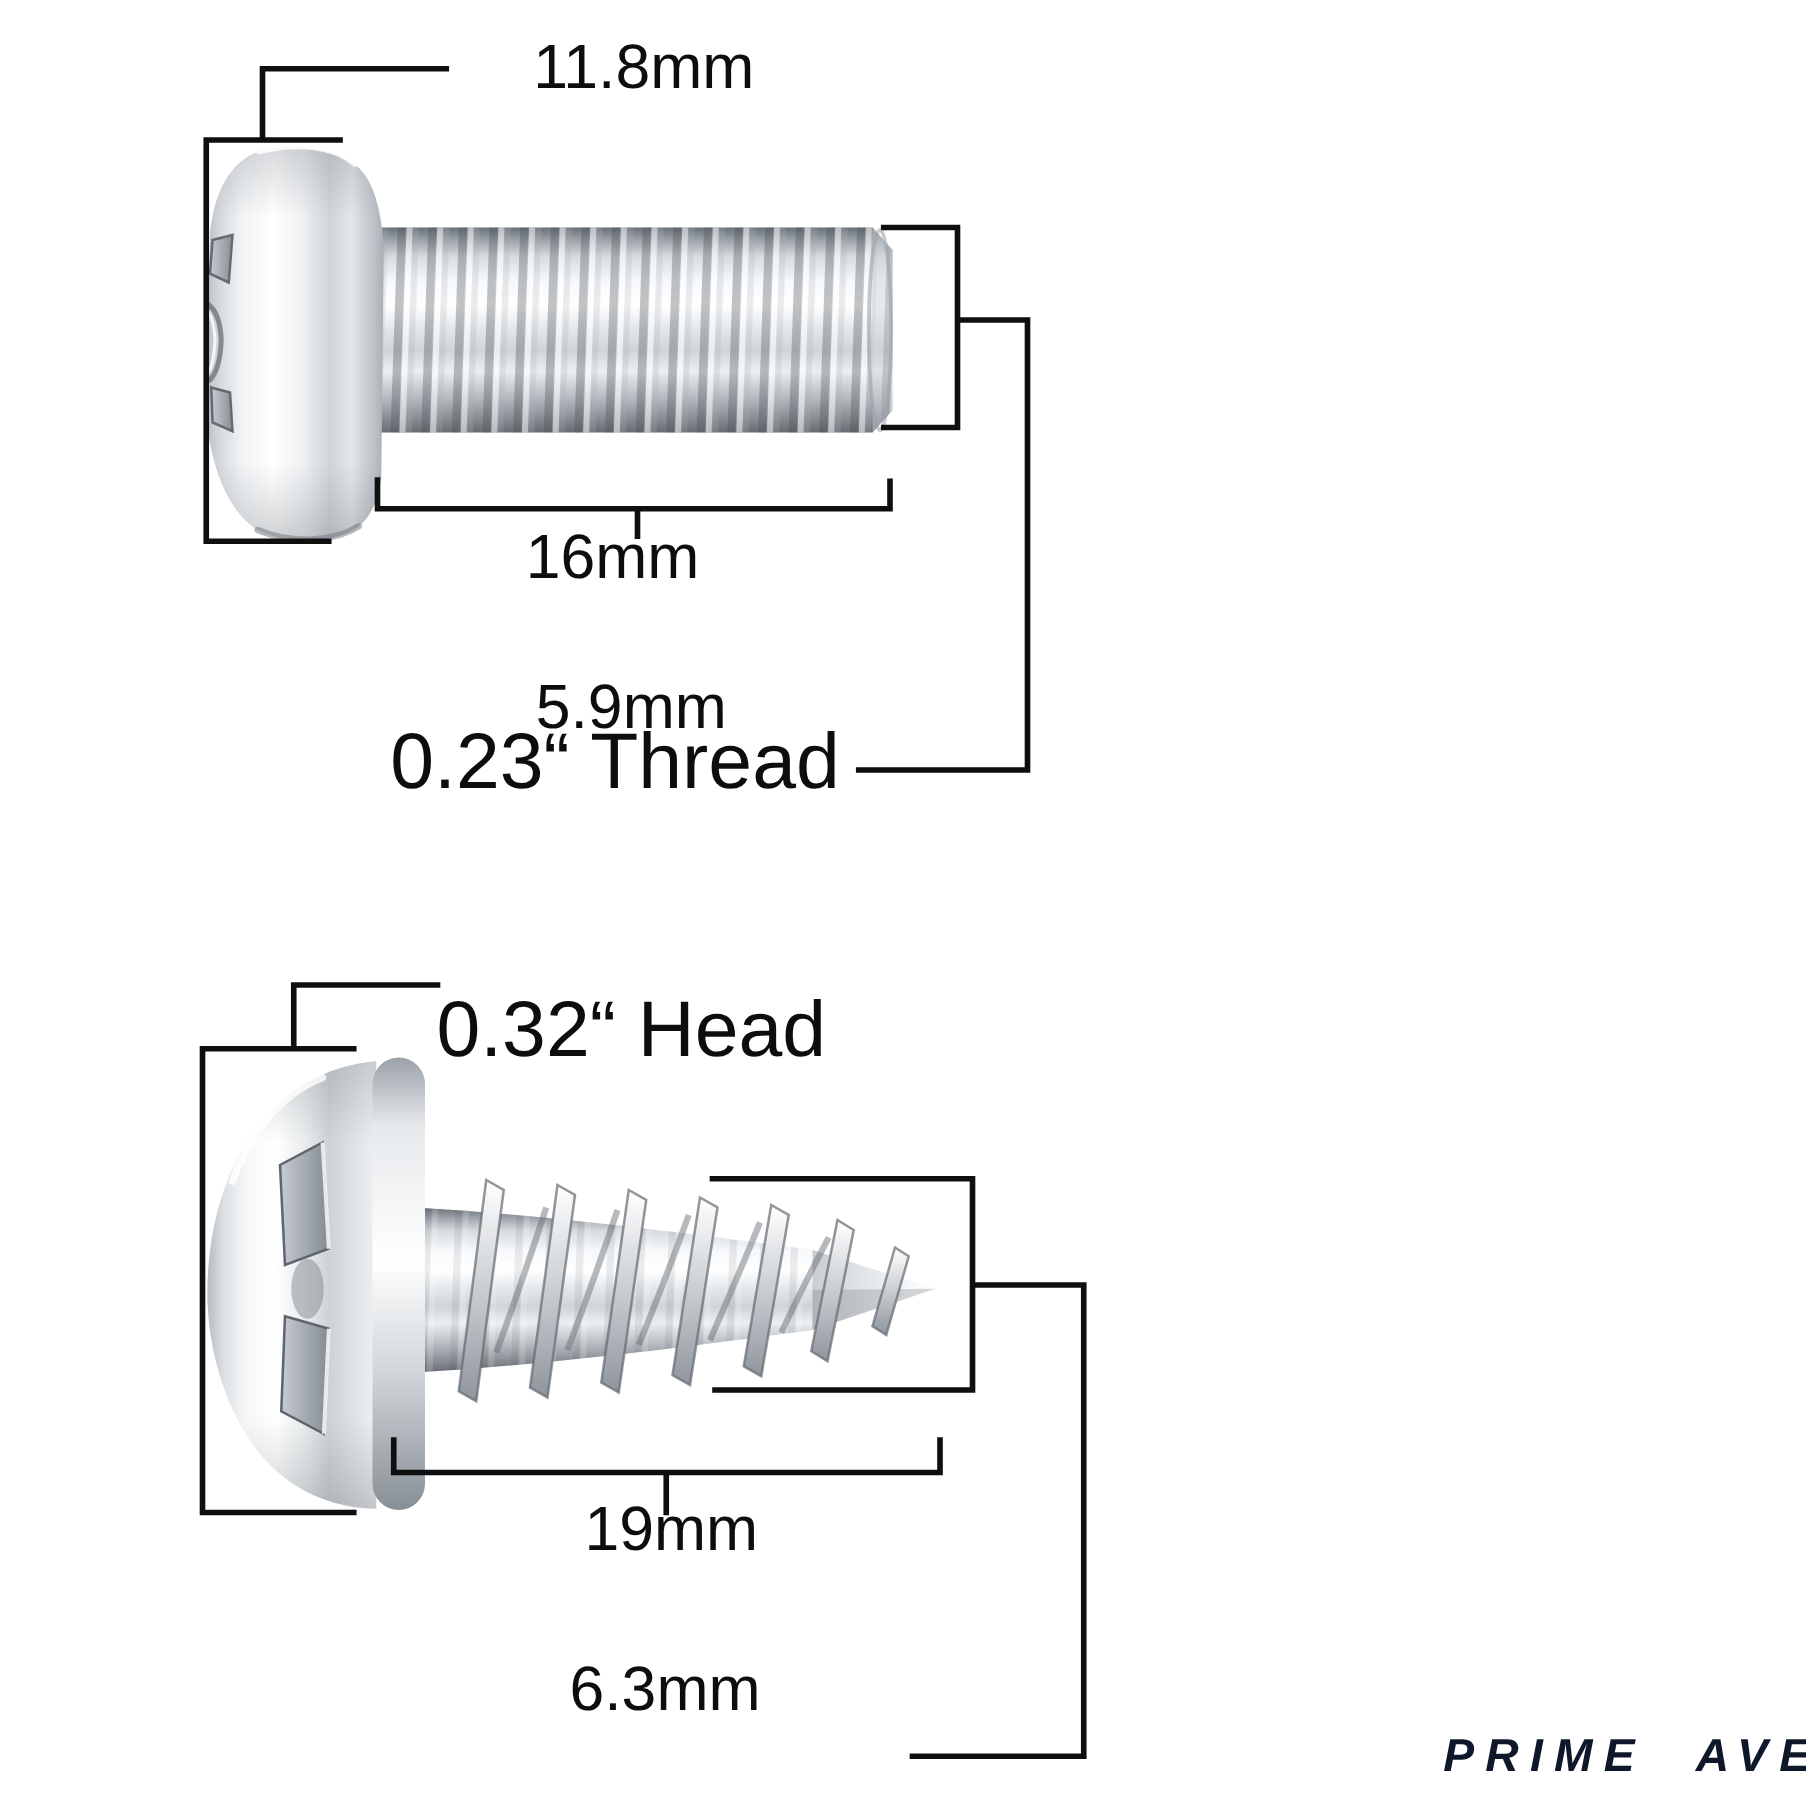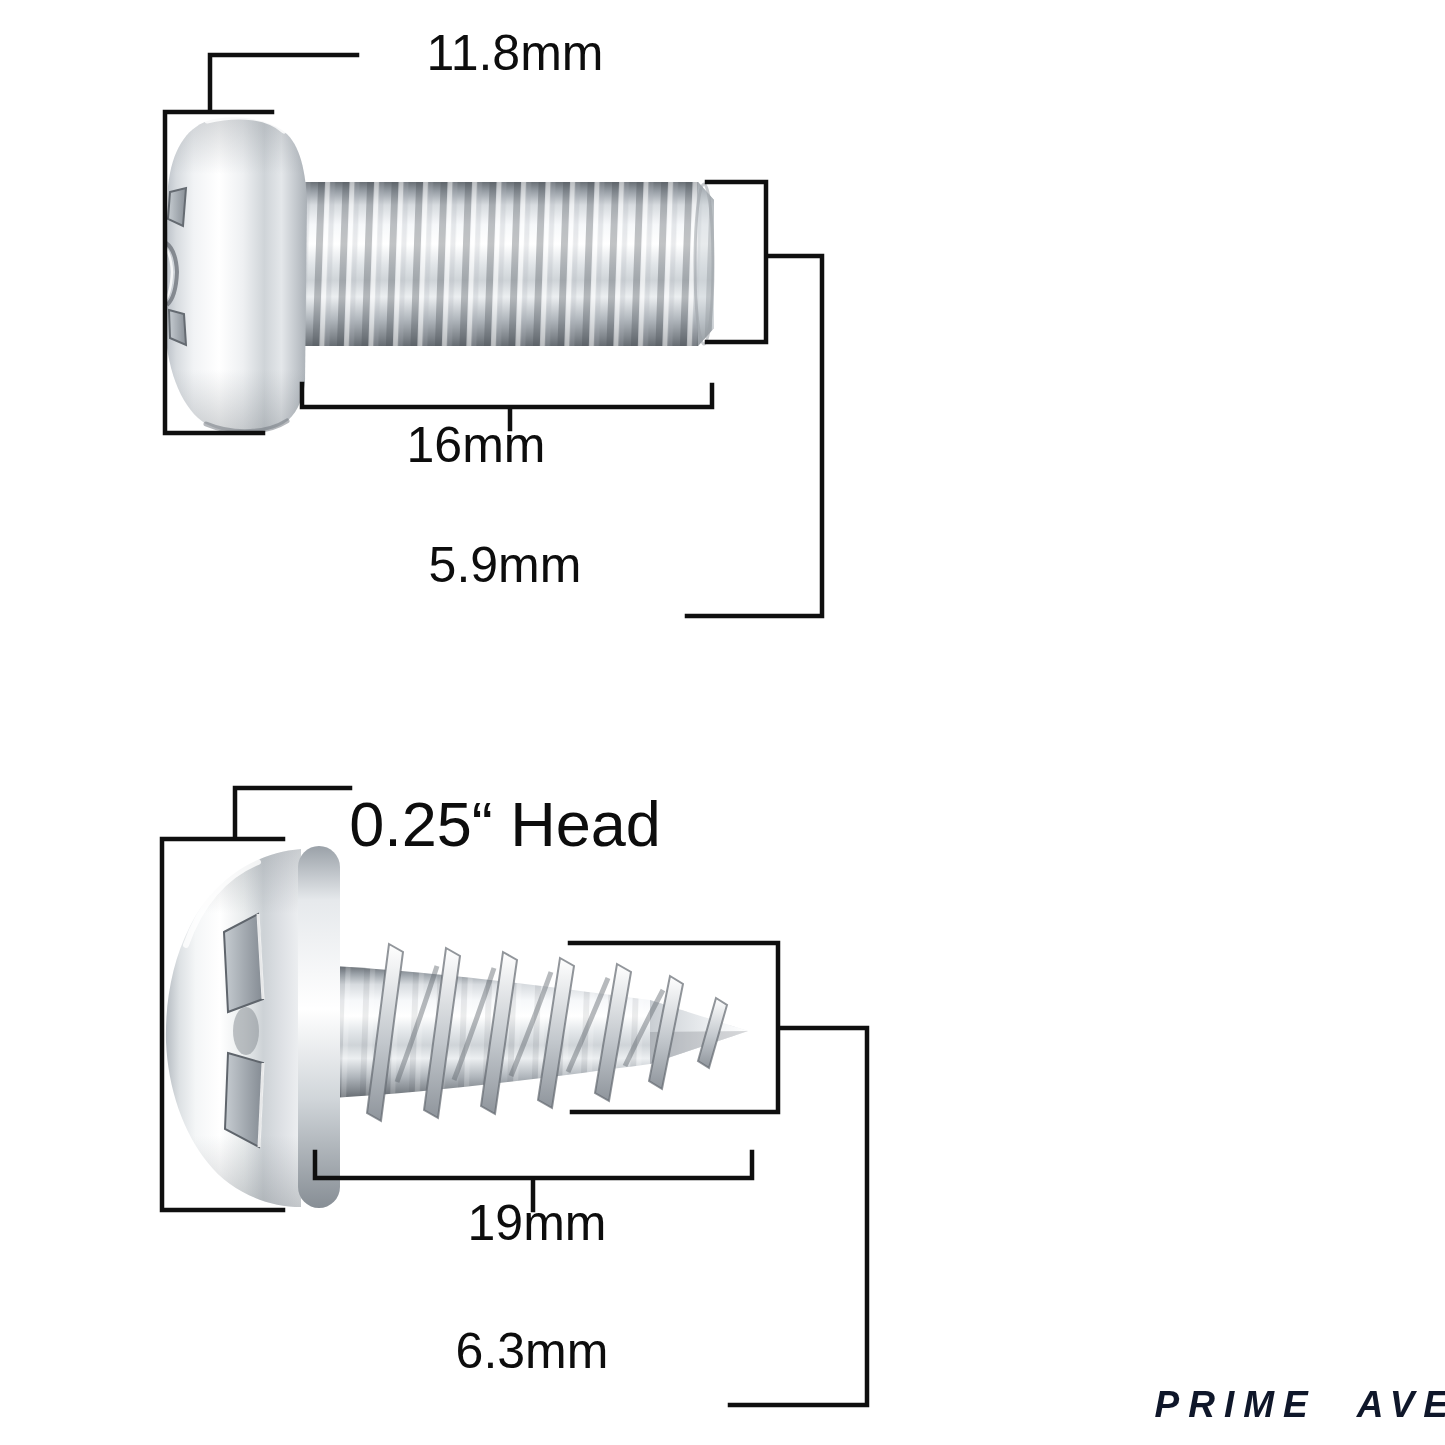--- a/index.html
+++ b/index.html
@@ -181,22 +181,23 @@
              M510,407 V429
              M235,839 V788 H350
              M283,839 H162 V1210 H283
              M570,943 H778 V1112 H572
              M778,1028 H867 V1405 H730
              M315,1152 V1178 H752 V1152
              M533,1178 V1210" fill="none" stroke="#0f0f0f" stroke-width="4.5" stroke-linecap="square"></path>
   </svg>
 
   <div class="lbl mm" style="left:515px;top:28px">11.8mm</div>
-  <div class="lbl mm" style="left:476px;top:420px">16mm</div>
+  <div class="lbl mm" style="left:490px;top:420px">16mm</div>
   <div class="lbl mm" style="left:505px;top:540px">5.9mm</div>
-
-  <div class="lbl inch" style="left:505px;top:793px">0.25“ Head</div>
+  <div class="lbl inch" style="left:492px;top:578px">0.23“ Thread</div>
+
+  <div class="lbl inch" style="left:505px;top:793px">0.32“ Head</div>
   <div class="lbl mm" style="left:537px;top:1198px">19mm</div>
   <div class="lbl mm" style="left:532px;top:1326px">6.3mm</div>
 
   <div class="logo">PRIME AVE</div>
 
 </div>
 
 </body></html>

